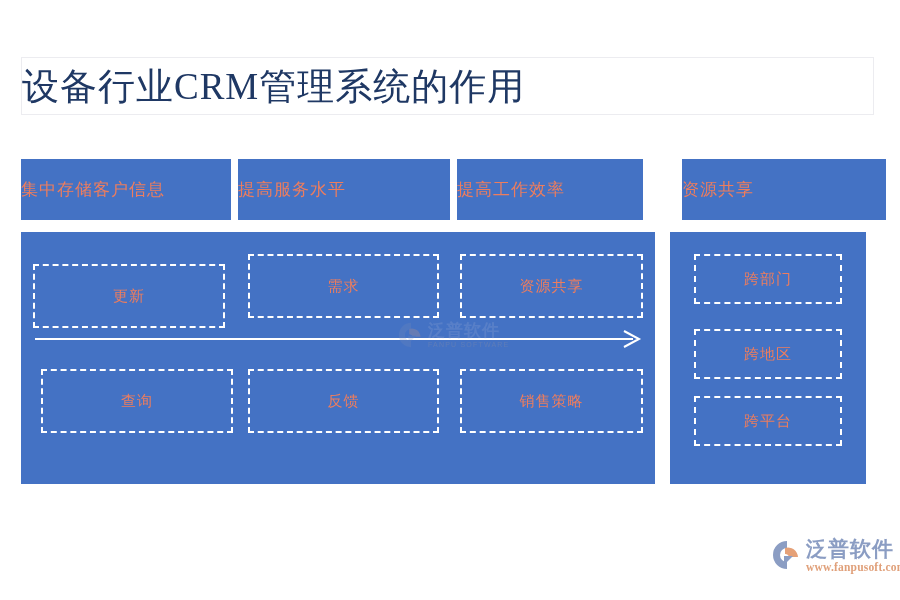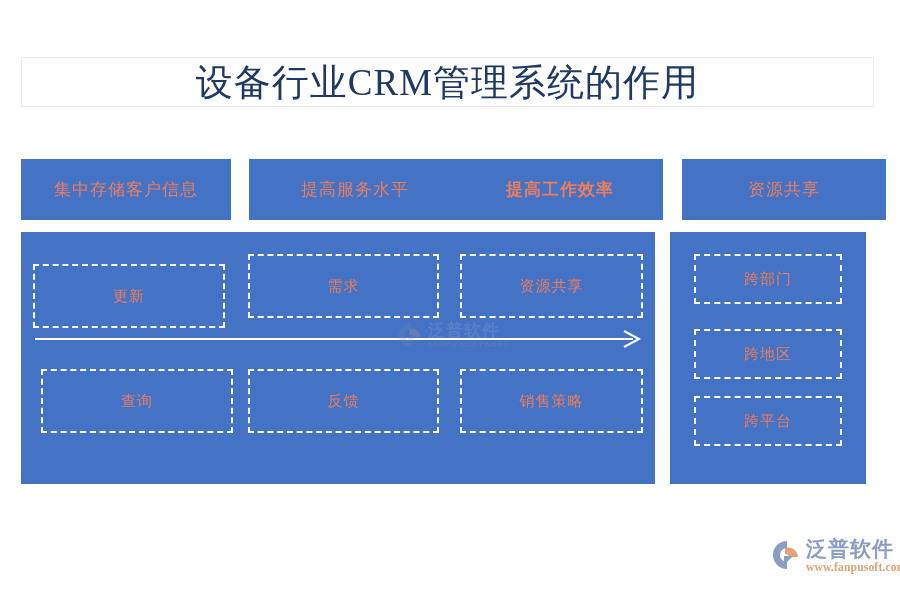--- a/index.html
+++ b/index.html
@@ -19,26 +19,26 @@
     width: 900px;
     height: 600px;
   }
 
   
   .title-box {
     position: absolute;
     left: 21px;
     top: 57px;
     width: 853px;
-    height: 50px;
+    height: 58px;
     border: 1px solid #ececf0;
     box-sizing: border-box;
     display: flex;
     align-items: center;
-    justify-content: center;
+    justify-content: flex-start;
     background: #ffffff;
   }
   .title-text {
     font-family: "Liberation Serif", "DejaVu Serif", serif;
     font-size: 37px;
     letter-spacing: 1px;
     color: #1f3864;
     line-height: 1;
     white-space: nowrap;
   }
@@ -51,32 +51,32 @@
     width: 853px;
     height: 61px;
   }
   .hdr {
     position: absolute;
     top: 0;
     height: 61px;
     background: #4472c4;
     display: flex;
     align-items: center;
-    justify-content: center;
+    justify-content: flex-start;
   }
   .hdr-label {
     font-family: "Liberation Serif", "DejaVu Serif", serif;
     font-size: 17px;
     color: #ed7d5e;
     letter-spacing: 1px;
     white-space: nowrap;
   }
   .hdr-0 { left: 0px;   width: 210px; }
-  .hdr-1 { left: 217px; width: 212px; margin-left: 11px; }
-  .hdr-2 { left: 436px; width: 206px; font-weight: bold; }
+  .hdr-1 { left: 217px; width: 212px; }
+  .hdr-2 { left: 436px; width: 186px; }
   .hdr-3 { left: 649px; width: 204px; margin-left: 12px; }
 
   
   .panel-left {
     position: absolute;
     left: 21px;
     top: 232px;
     width: 634px;
     height: 252px;
     background: #4472c4;

